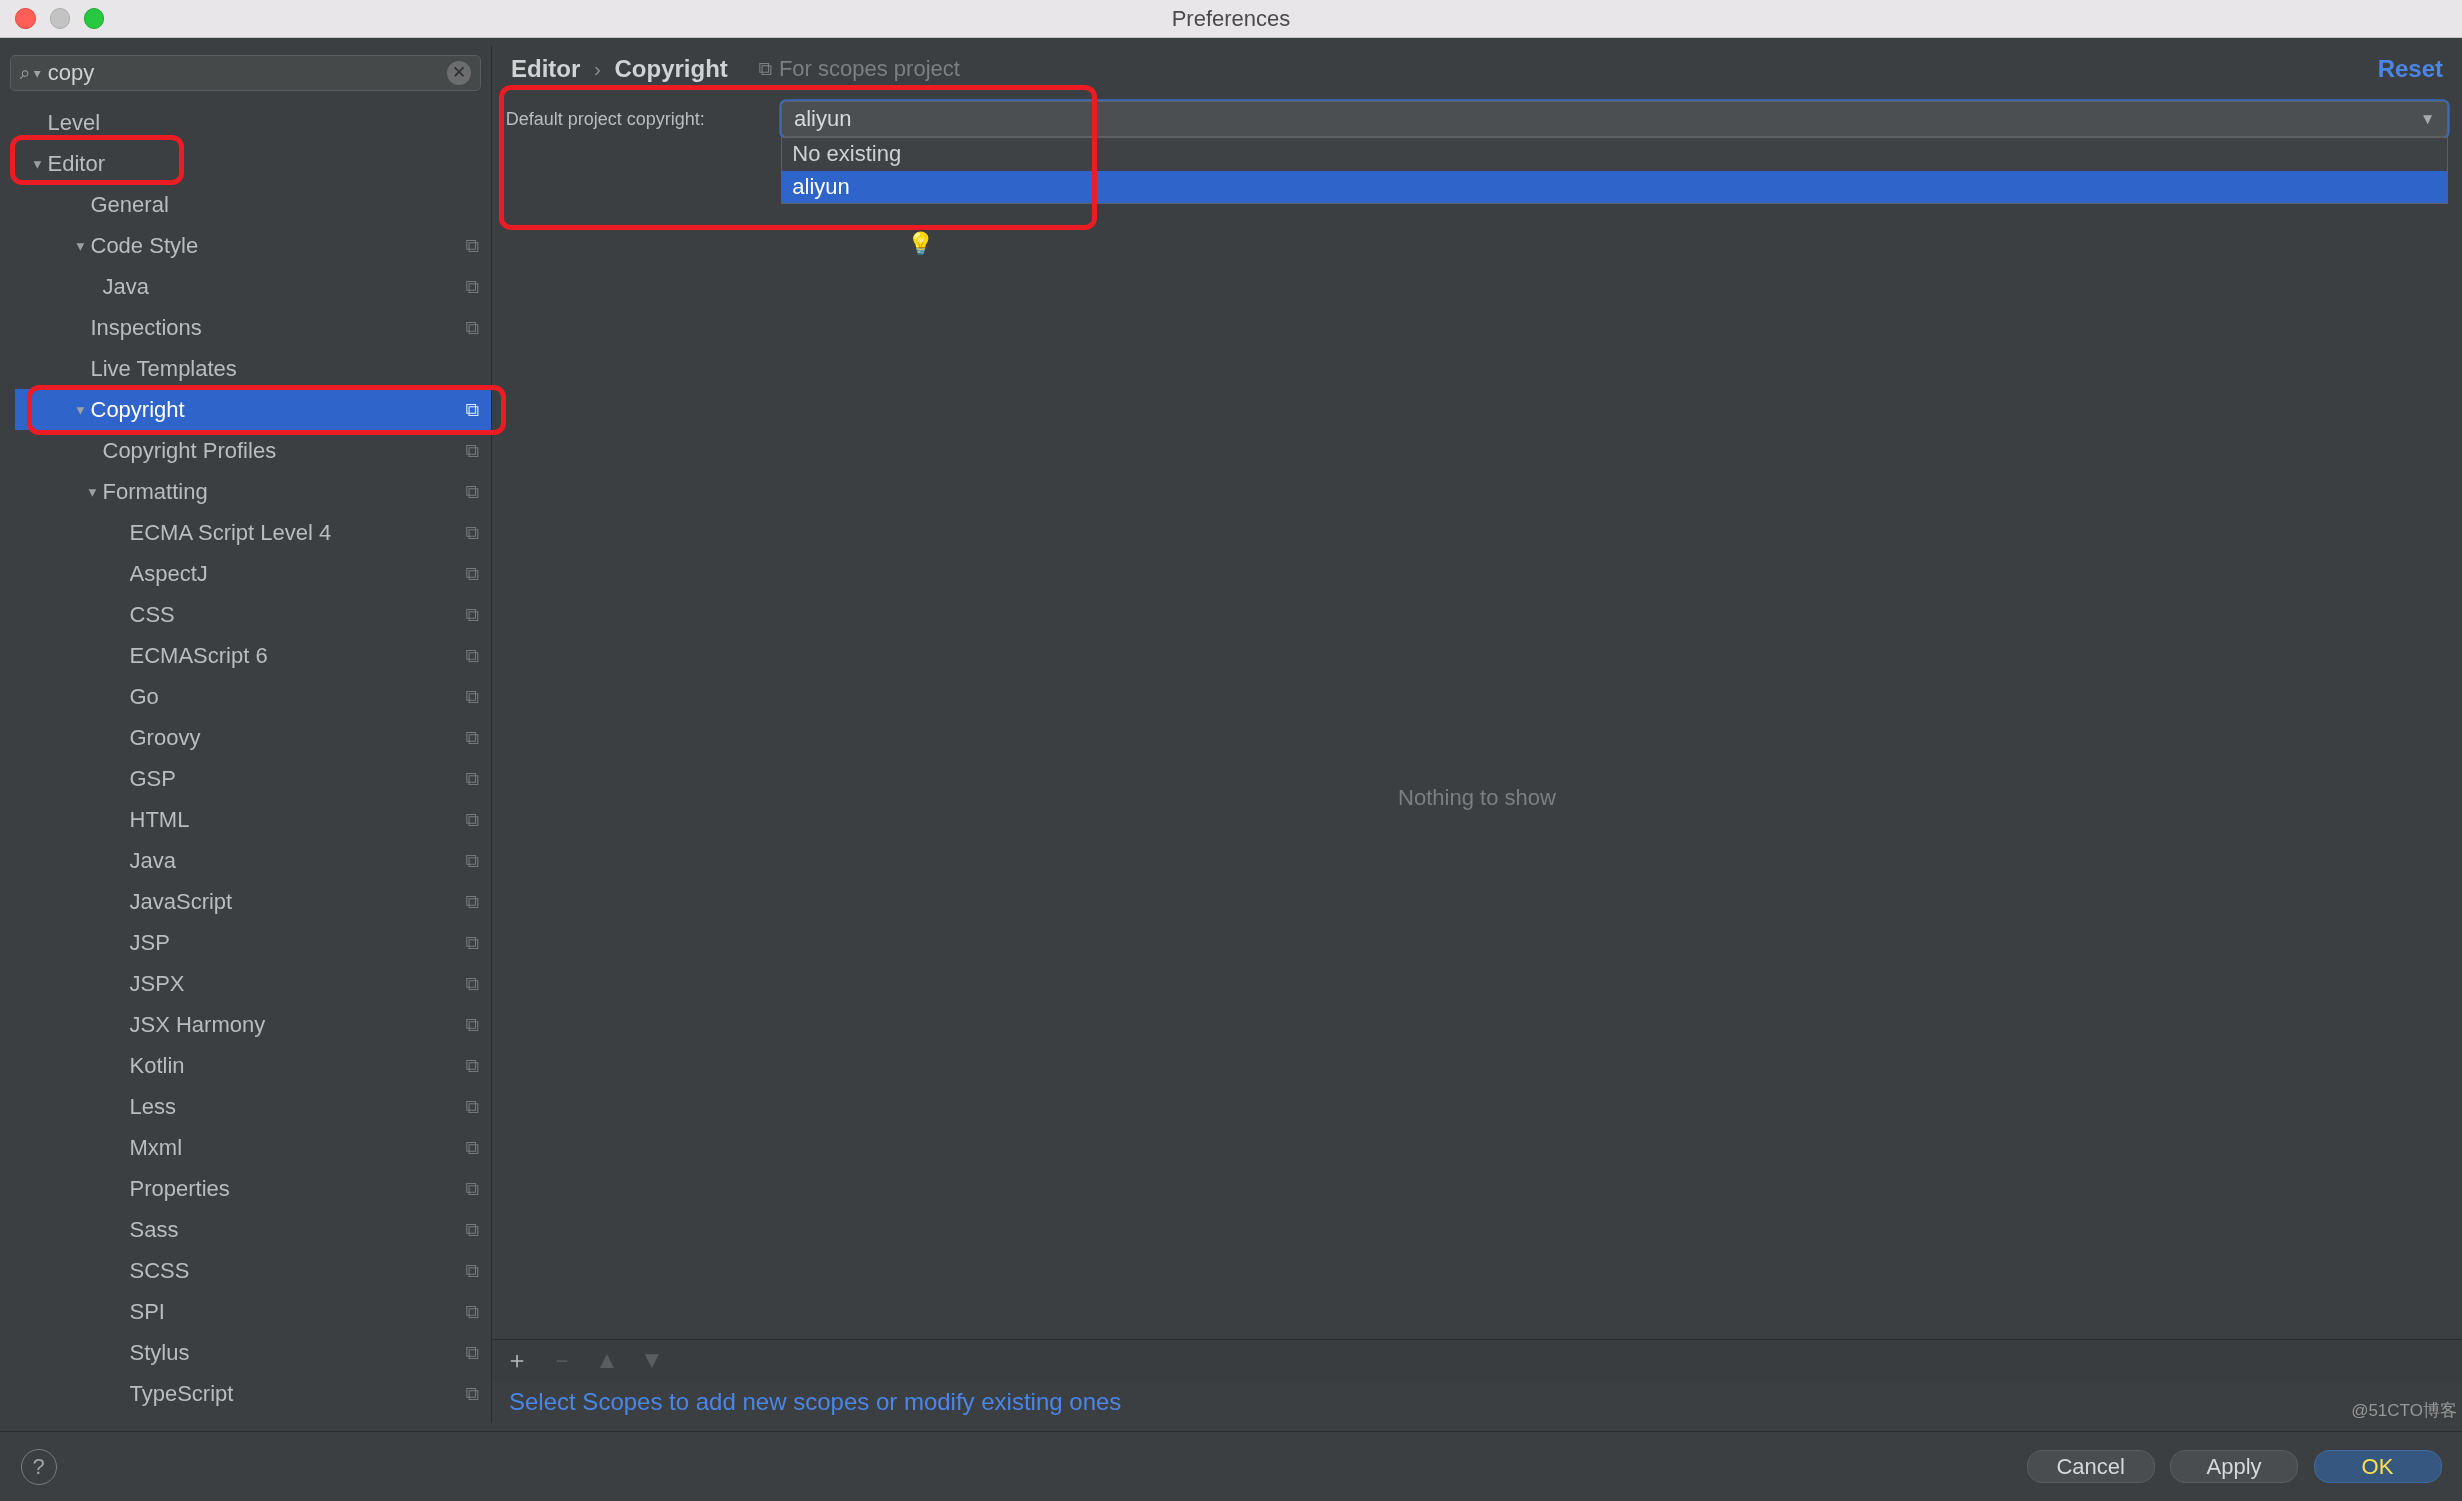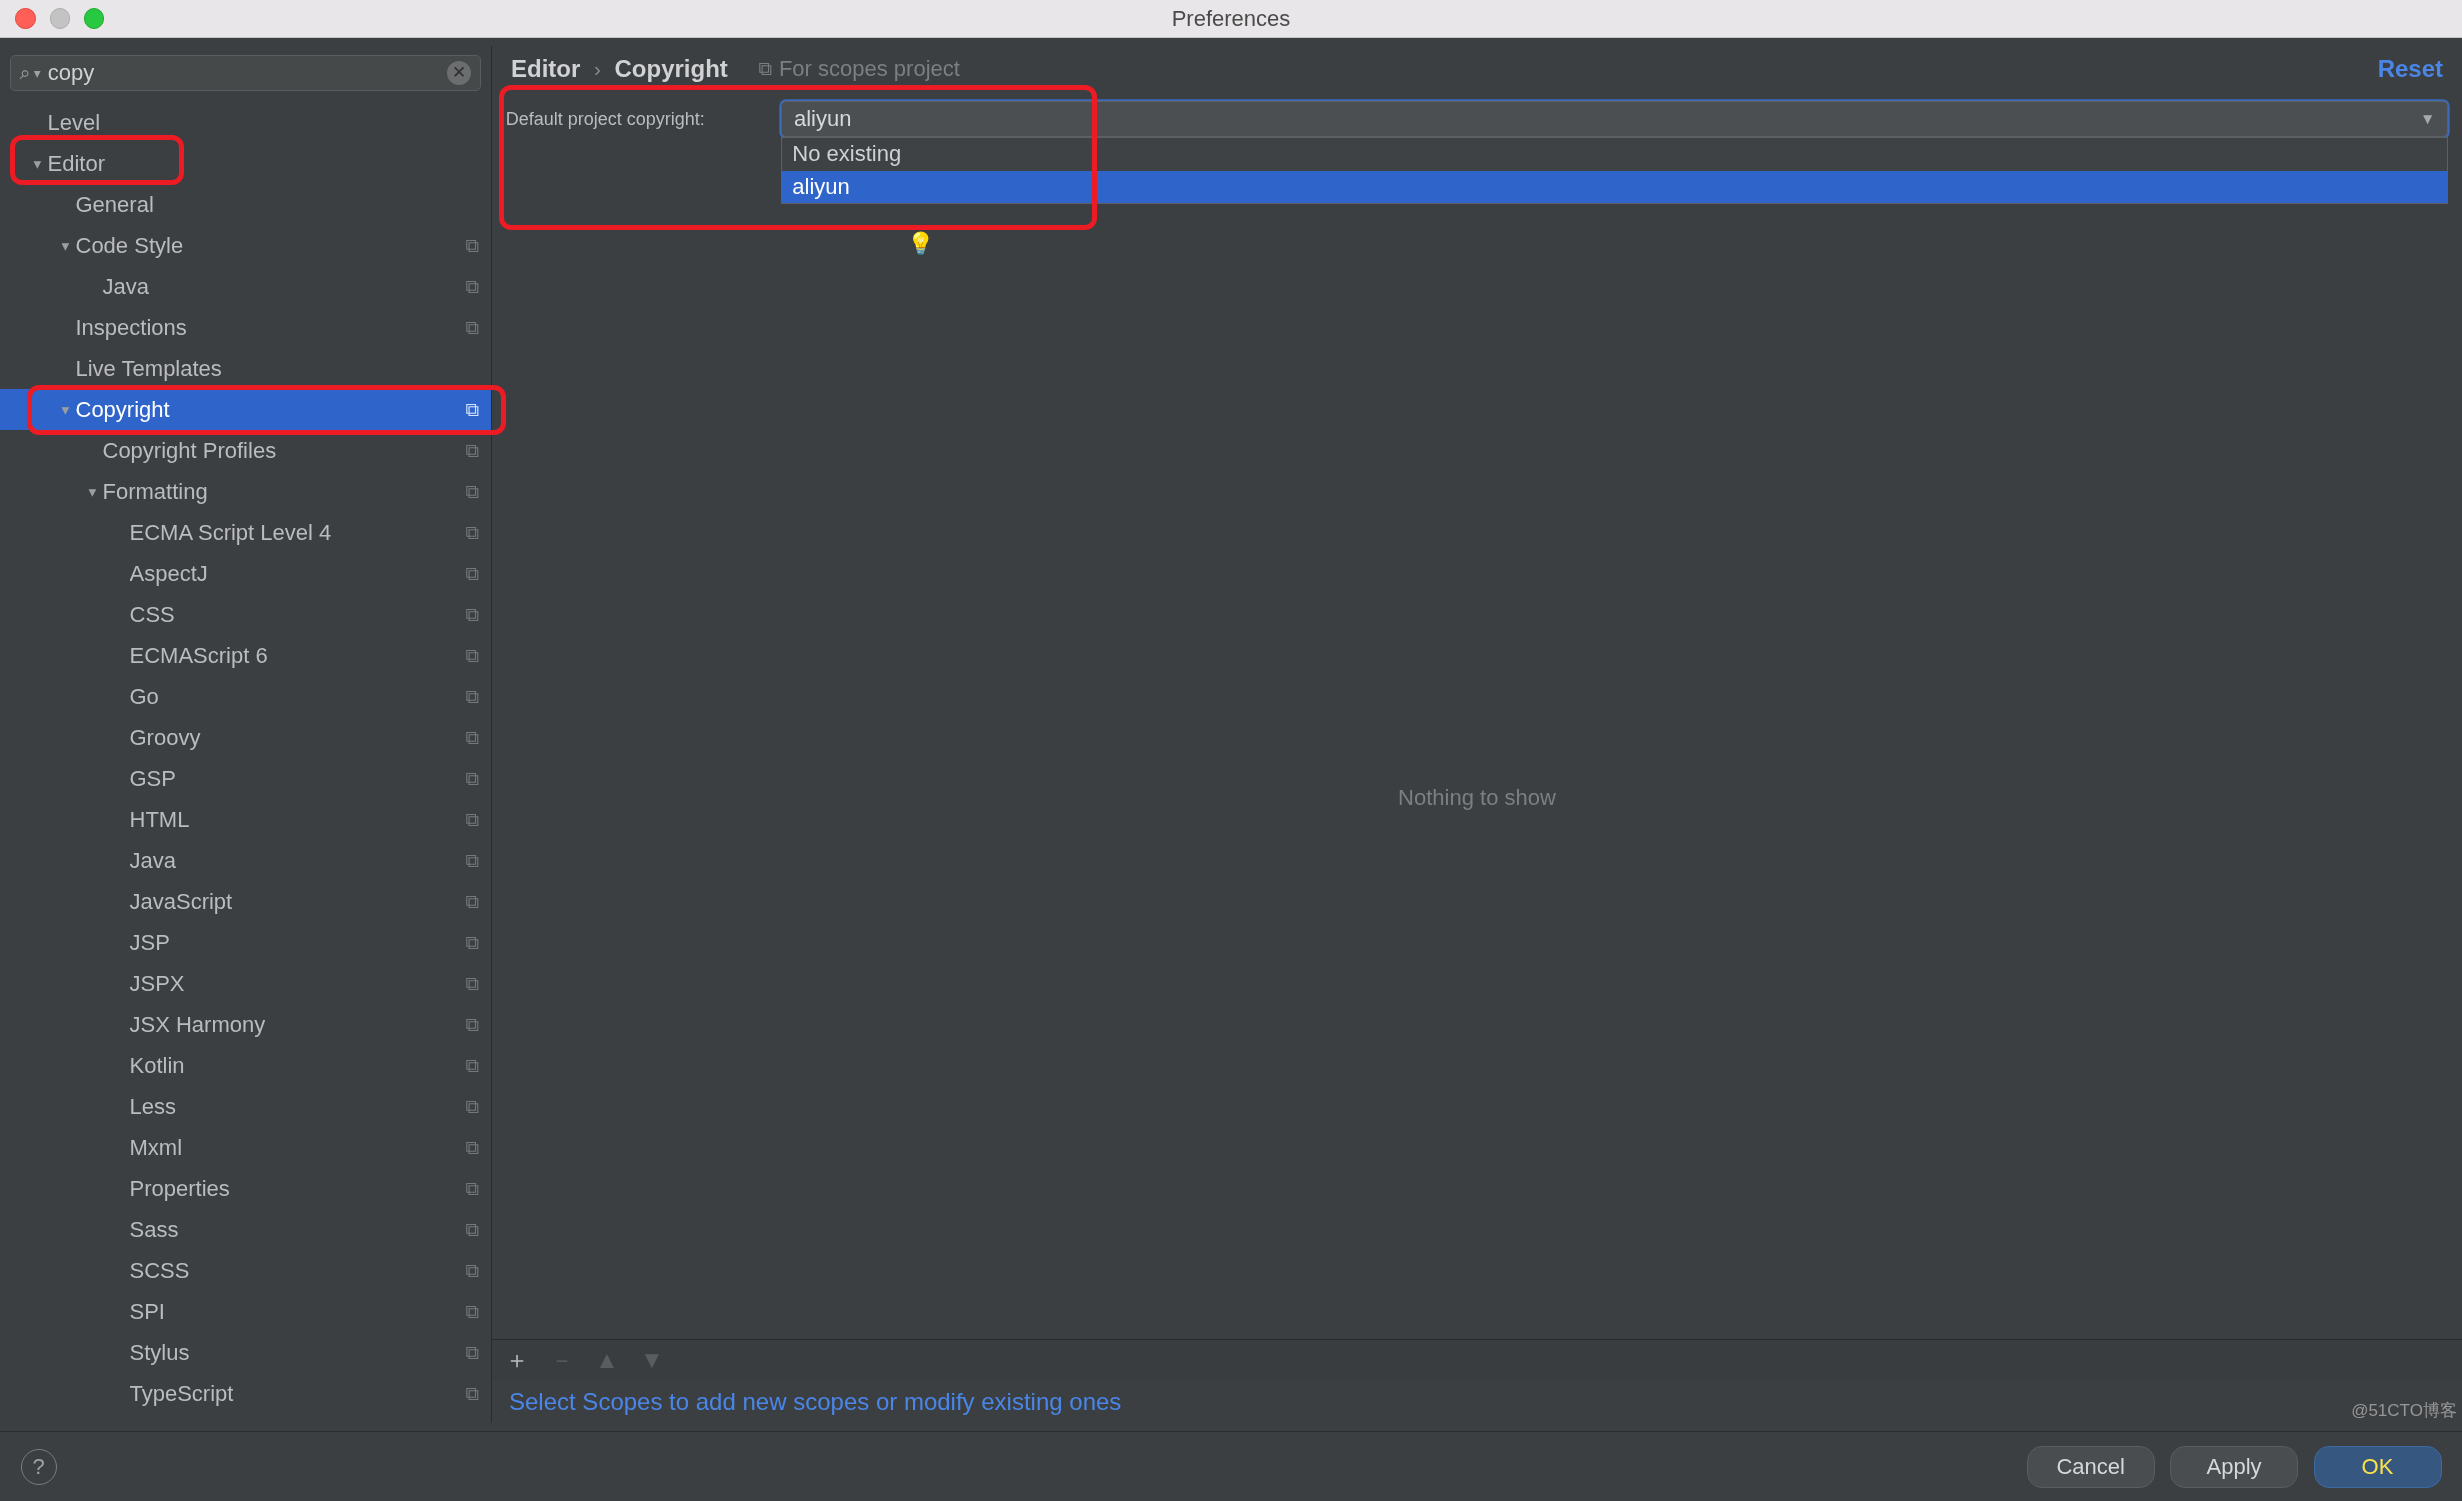--- a/index.html
+++ b/index.html
@@ -38,21 +38,21 @@
   .search .mag{color:#a0a3a5;font-size:19px;margin-right:3.4px;}
   .search .chev{color:#a0a3a5;font-size:13.7px;margin-right:5.1px;}
   .search-input{flex:1;background:transparent;border:none;outline:none;color:#cfd1d3;font-size:22px;}
   .search .clear{width:24px;height:24px;border-radius:50%;background:#6b6d6f;color:#2f2f2f;display:flex;align-items:center;justify-content:center;font-size:17px;cursor:pointer;}
   .tree{flex:1;overflow:auto;font-size:22px;padding-top:3.4px;}
   .tree-item{display:flex;align-items:center;height:41px;padding-right:12px;cursor:pointer;position:relative;}
   .tree-item .arrow{width:20.5px;text-align:center;color:#9c9f9f;font-size:15.4px;}
   .tree-item .lbl{flex:1;white-space:nowrap;overflow:hidden;text-overflow:ellipsis;}
   .tree-item .copyicon{color:#74787a;font-size:19px;}
   .tree-item.d0{padding-left:27px;}
-  .tree-item.d1{padding-left:55px;}
+  .tree-item.d1{padding-left:55px;margin-left:15px;}
   .tree-item.d2{padding-left:82px;}
   .tree-item.d3{padding-left:109px;}
   .tree-item.expandable .arrow::before{content:"▾";}
   .tree-item.selected{background:var(--sel);color:#ffffff;}
   .tree-item.selected .copyicon{color:#d6e4ff;}
   
   .redbox{position:absolute;border:5.1px solid var(--highlight-red);border-radius:12px;pointer-events:none;z-index:50;}
   
   .main{flex:1;display:flex;flex-direction:column;min-width:0;}
   .crumbrow{height:46px;display:flex;align-items:center;padding:0 19px;gap:13.7px;}
@@ -75,21 +75,21 @@
   .empty{font-size:22px;color:var(--text-dim);}
   .toolbar{height:41px;border-top:0.9px solid #2b2b2b;display:flex;align-items:center;padding:0 12px;gap:19px;background:#3a3d3f;}
   .tb-btn{width:26px;height:26px;display:flex;align-items:center;justify-content:center;color:#b8bbbd;font-size:24px;cursor:pointer;}
   .tb-btn.dis{color:#5a5d5f;cursor:default;}
   .hint{height:43px;display:flex;align-items:center;padding:0 17px;font-size:24px;}
   .hint a{color:var(--link);cursor:pointer;}
   
   .footer{height:70px;border-top:0.9px solid #2b2b2b;display:flex;align-items:center;padding:0 20.5px;background:var(--bg);}
   .help{width:36px;height:36px;border-radius:50%;border:1.7px solid #7b7e80;color:#a0a3a5;display:flex;align-items:center;justify-content:center;font-size:22px;cursor:pointer;}
   .footer .spacer{flex:1;}
-  .ftr-btn{min-width:128px;height:42px;margin-left:15.4px;border-radius:15px;border:0.9px solid #5a5d5f;background:#4a4d4f;color:#d6d8da;font-size:22px;display:flex;align-items:center;justify-content:center;cursor:pointer;}
+  .ftr-btn{min-width:128px;height:33px;margin-left:15.4px;border-radius:15px;border:0.9px solid #5a5d5f;background:#4a4d4f;color:#d6d8da;font-size:22px;display:flex;align-items:center;justify-content:center;cursor:pointer;}
   .ftr-btn.primary{background:#365880;border-color:#3d6a9e;color:#fde047;}
   .watermark{position:absolute;right:5.1px;bottom:79px;font-size:17px;color:#a0a0a0;opacity:.9;pointer-events:none;}
 </style>
 </head>
 <body>
 
 <div class="window">
 
   <div class="titlebar">
     <div class="traffic">

